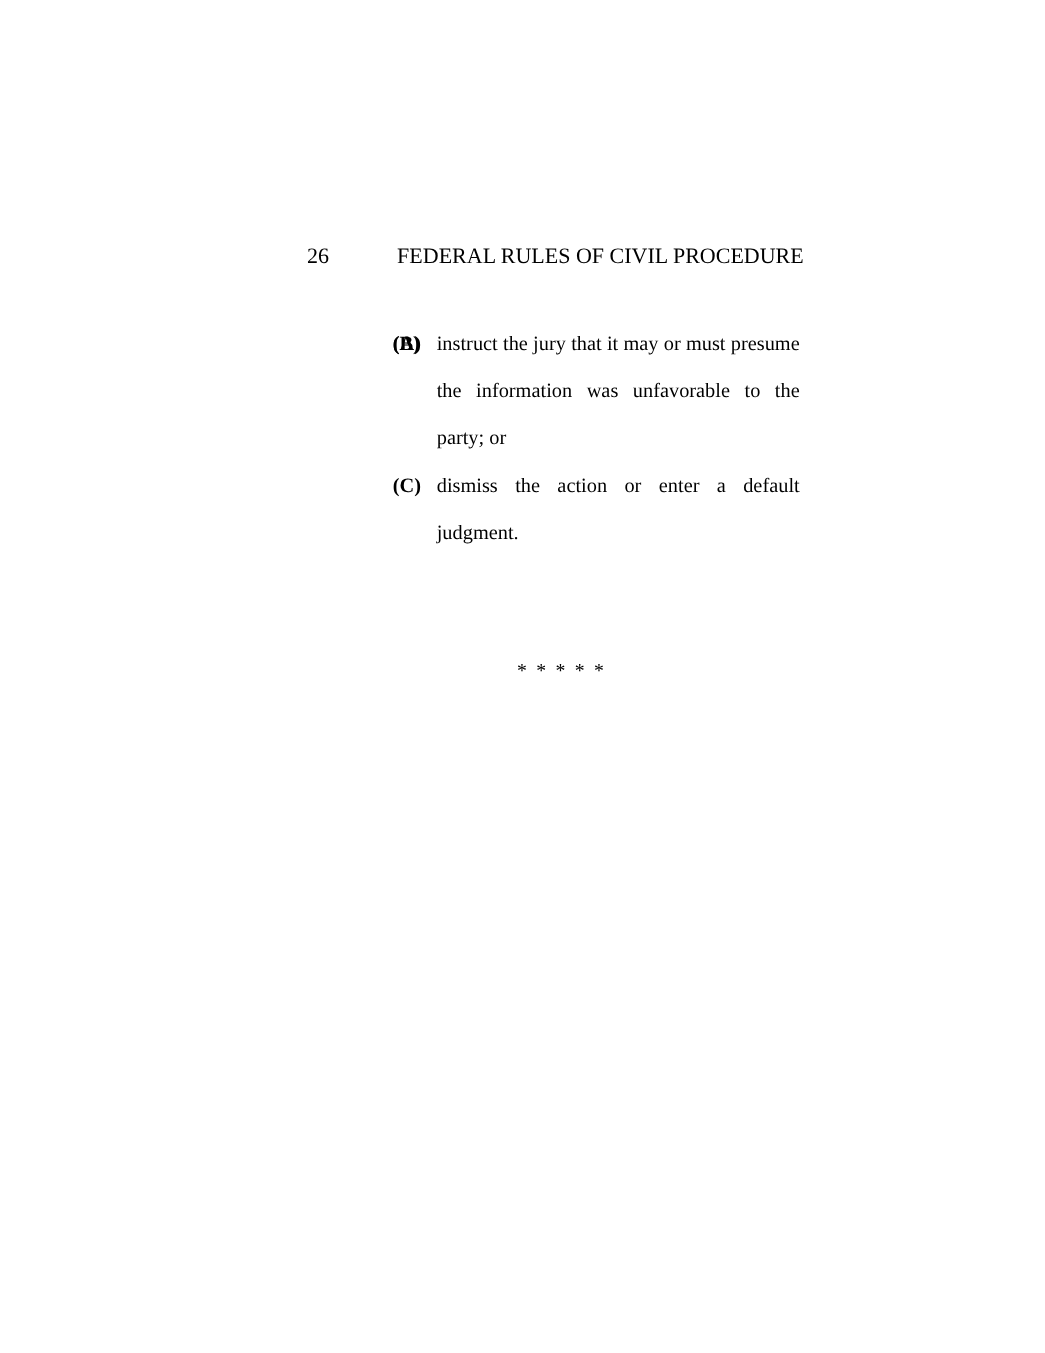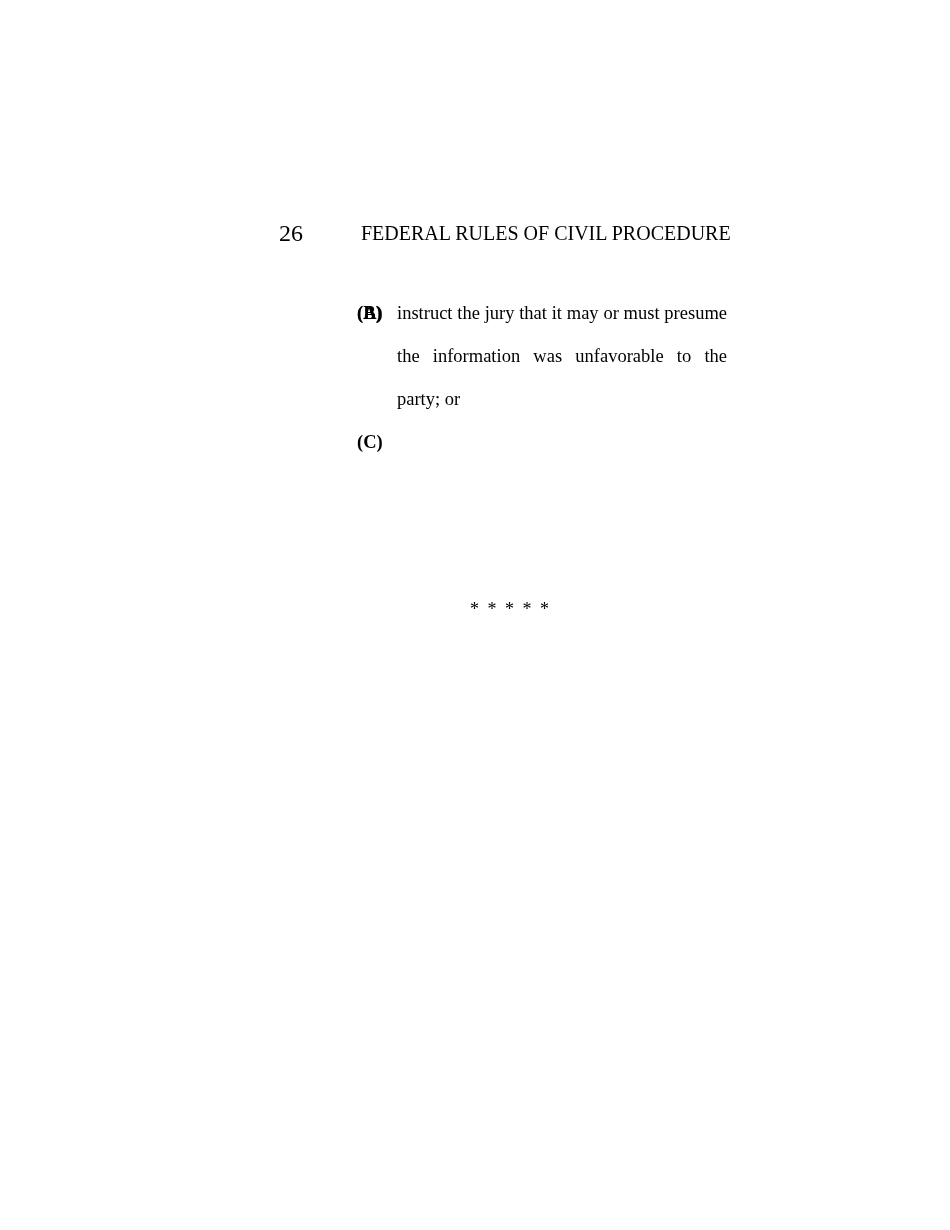--- a/index.html
+++ b/index.html
@@ -1,18 +1,18 @@
 <!DOCTYPE html>
 <html><head>
 <meta charset="utf-8">
 <style>
   html, body { margin: 0; padding: 0; background: #ffffff; }
   body { width: 950px; height: 1230px; position: relative; overflow: hidden;
          font-family: "Liberation Serif", "DejaVu Serif", serif; color: #000; }
-  .page-number { position: absolute; left: 279px; top: 222px; font-size: 24px; line-height: 22px; }
+  .page-number { position: absolute; left: 279px; top: 222px; font-size: 20px; line-height: 22px; }
   .running-title { position: absolute; left: 361px; top: 222px; font-size: 20px; line-height: 22px; }
   .items { position: absolute; left: 357px; top: 292px; width: 370px; }
   .item { position: relative; padding-left: 40px; font-size: 18.5px; line-height: 43px; margin-bottom: 0; }
   .item-label { position: absolute; left: 0; top: 0; font-weight: bold; }
   .item-text { display: block; text-align: justify; text-align-last: left; }
   .stars { position: absolute; left: 470px; top: 598px; font-size: 18px; line-height: 22px; letter-spacing: 2px; }
 </style>
 </head>
 <body>
 
@@ -22,16 +22,17 @@
 <div class="items">
   <div class="item">
     <span class="item-label">(A)</span>
   </div>
   <div class="item">
     <span class="item-label">(B)</span>
     <span class="item-text">instruct the jury that it may or must presume the information was unfavorable to the party; or</span>
   </div>
   <div class="item">
     <span class="item-label">(C)</span>
+    <span class="item-text">dismiss the action or enter a default judgment.</span>
   </div>
 </div>
 
 <div class="stars">* * * * *</div>
 
 </body></html>

